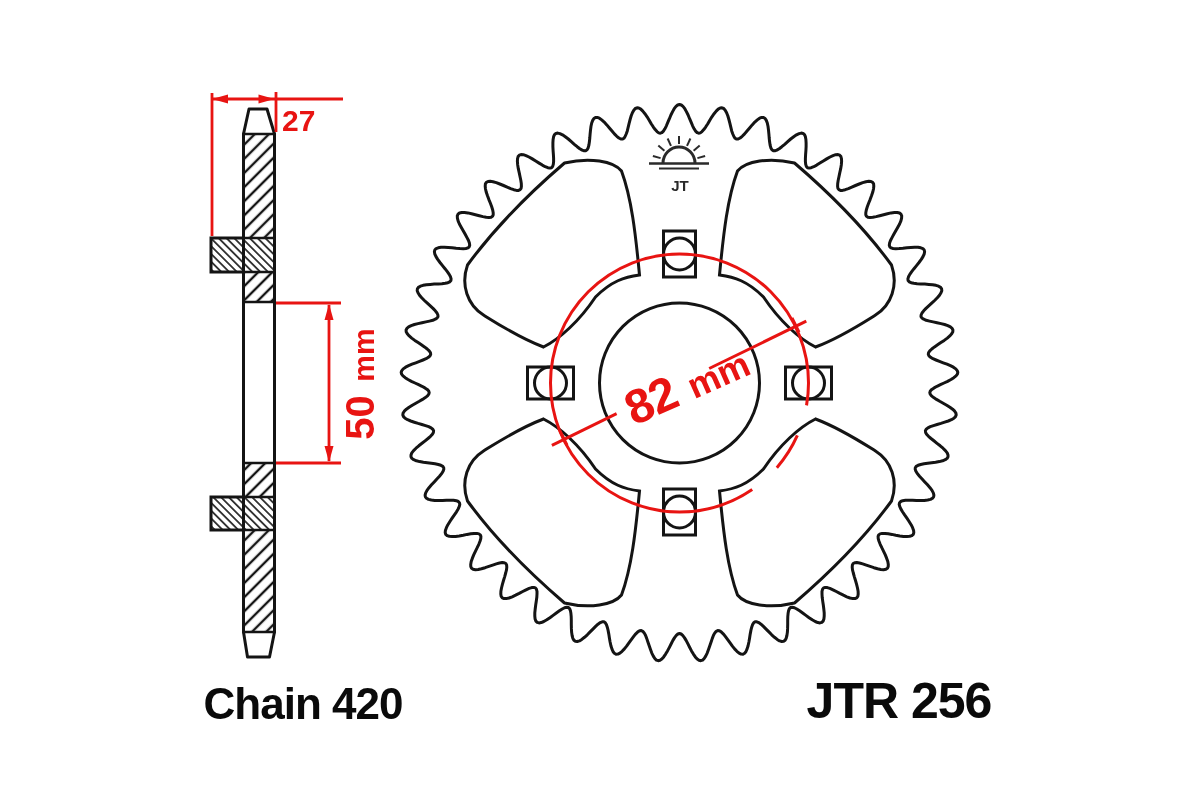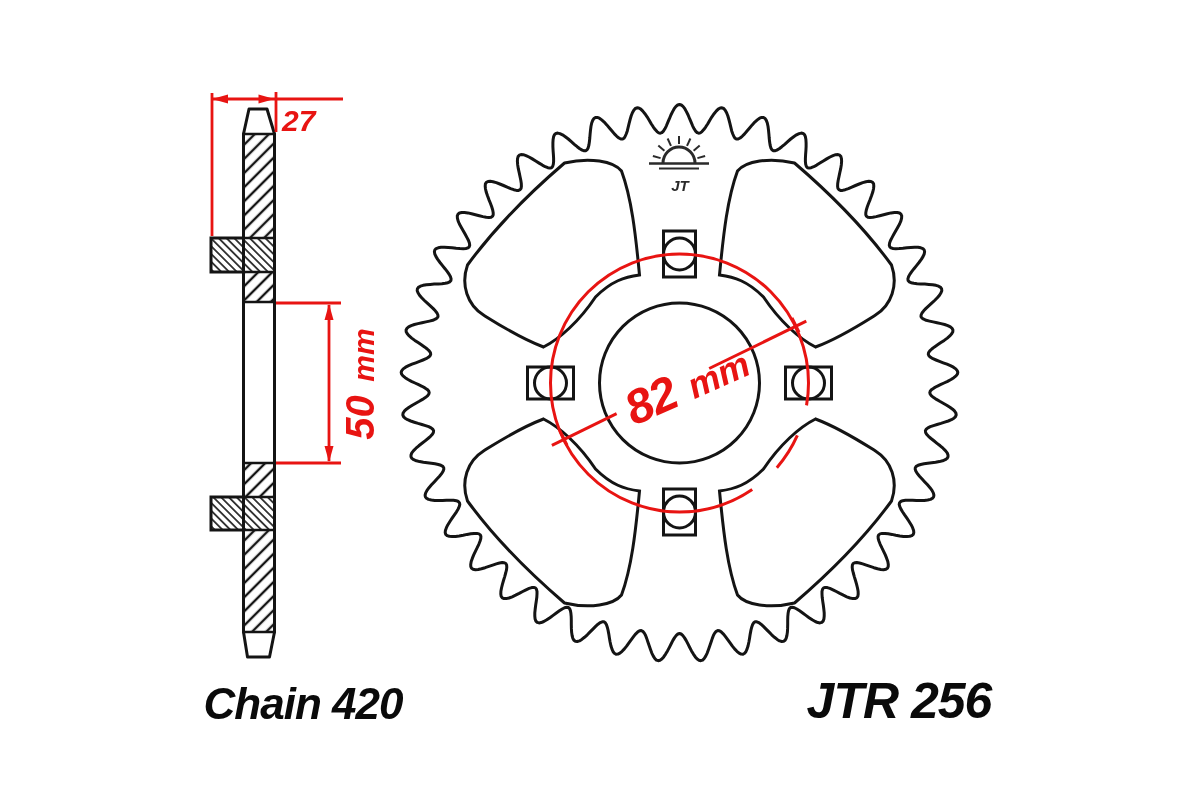--- a/index.html
+++ b/index.html
@@ -1,17 +1,17 @@
 <!DOCTYPE html>
 <html><head>
 <meta charset="utf-8">
 <style>
   html,body{margin:0;padding:0;background:#fff;}
   .canvas{position:relative;width:1200px;height:800px;background:#ffffff;overflow:hidden;
-          font-family:"Liberation Sans", sans-serif;font-style:italic;}
+          font-family:"Liberation Sans", sans-serif;}
   svg{display:block;}
   text{font-family:"Liberation Sans", sans-serif;}
   .dim-num{font-weight:bold;}
   .part-label{font-weight:bold;letter-spacing:-1px;}
 </style>
 </head>
 <body>
 
 <div class="canvas">
 <svg width="1200" height="800" viewBox="0 0 1200 800">

